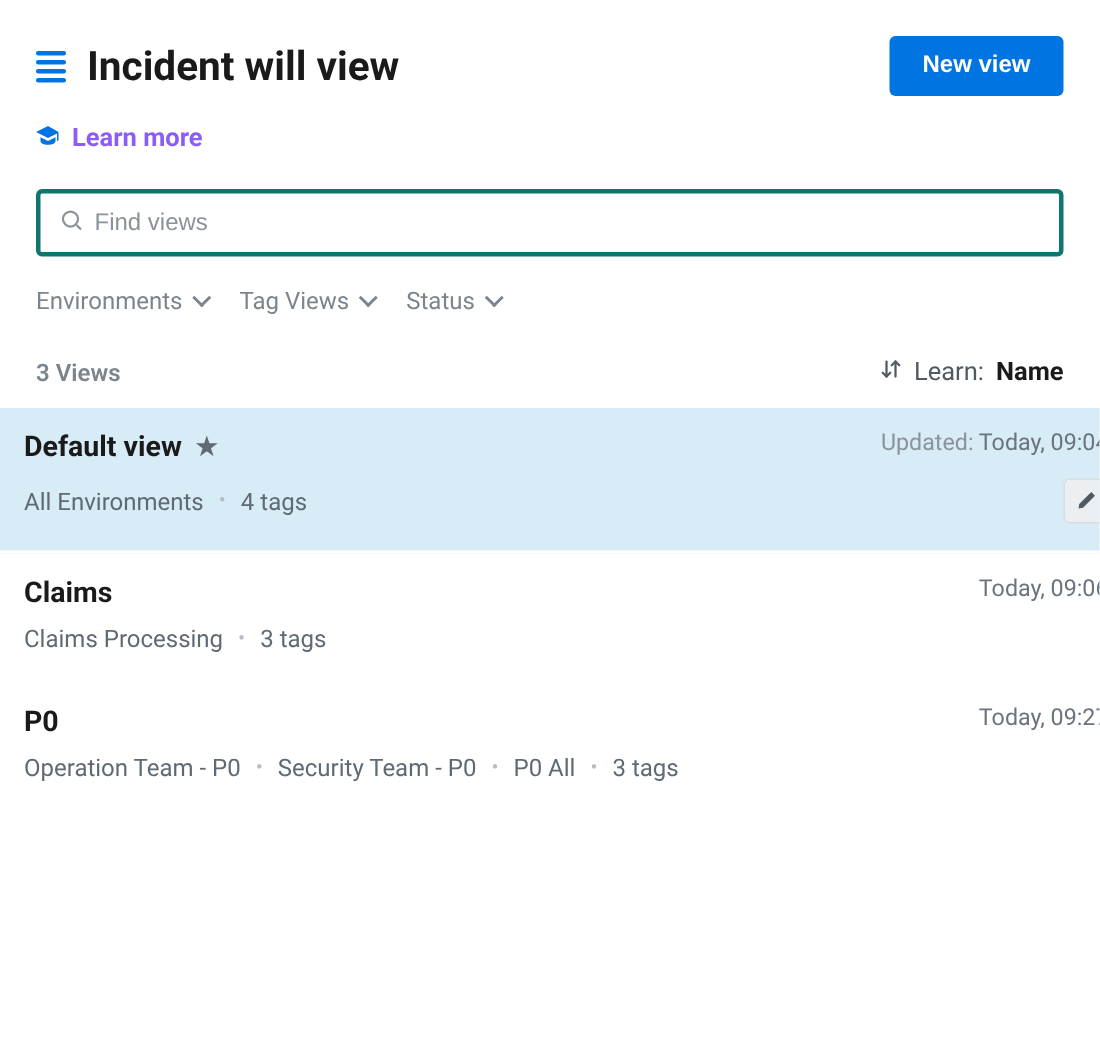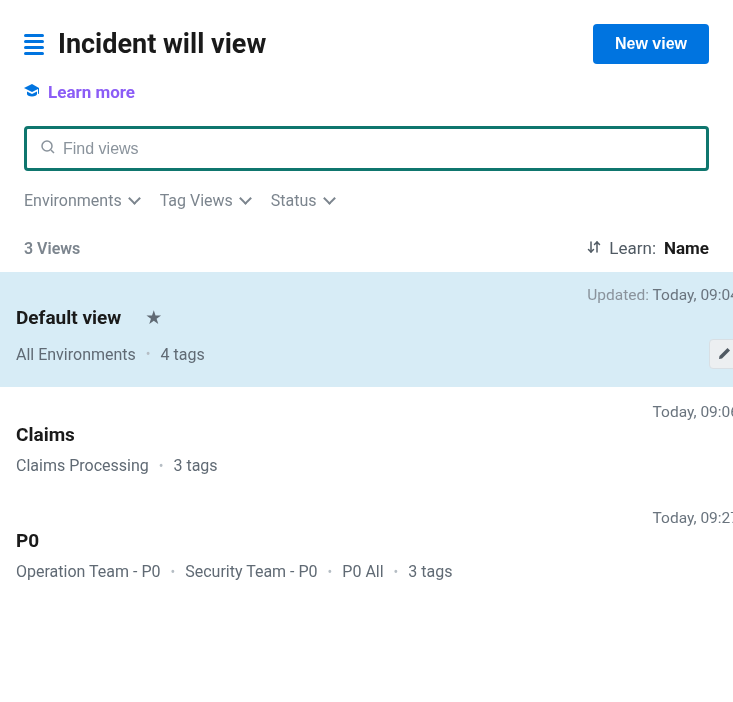--- a/index.html
+++ b/index.html
@@ -153,22 +153,21 @@
     }
     .item-top {
       display: flex;
       justify-content: space-between;
       align-items: flex-start;
       margin-bottom: 10px;
     }
     .item-title-wrap {
       display: flex;
       align-items: center;
-      gap: 24px;
-      margin-top: 20px;
+      gap: 8px;
     }
     .item-title {
       font-size: 19px;
       font-weight: 700;
       color: #1a1a1a;
     }
     .star {
       color: #606a74;
       font-size: 19px;
     }

